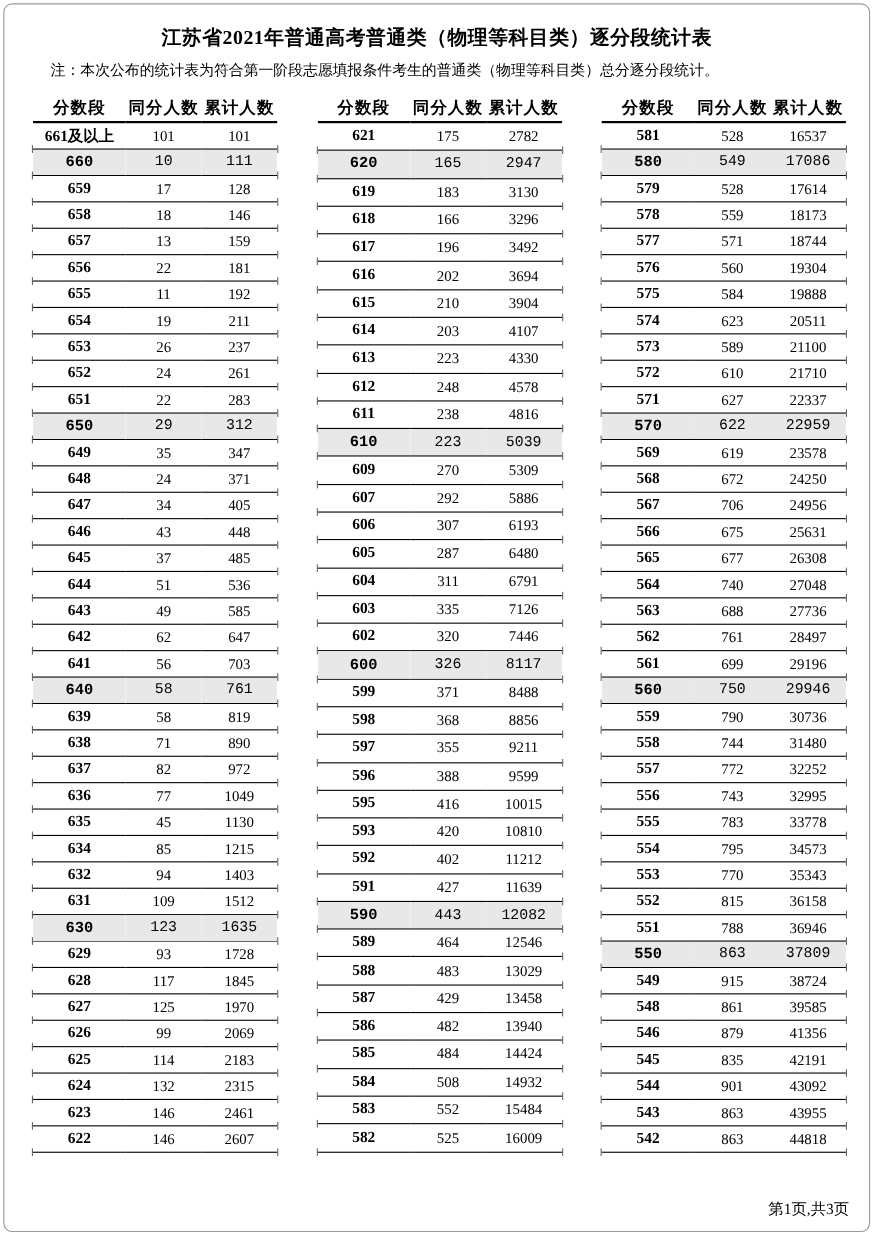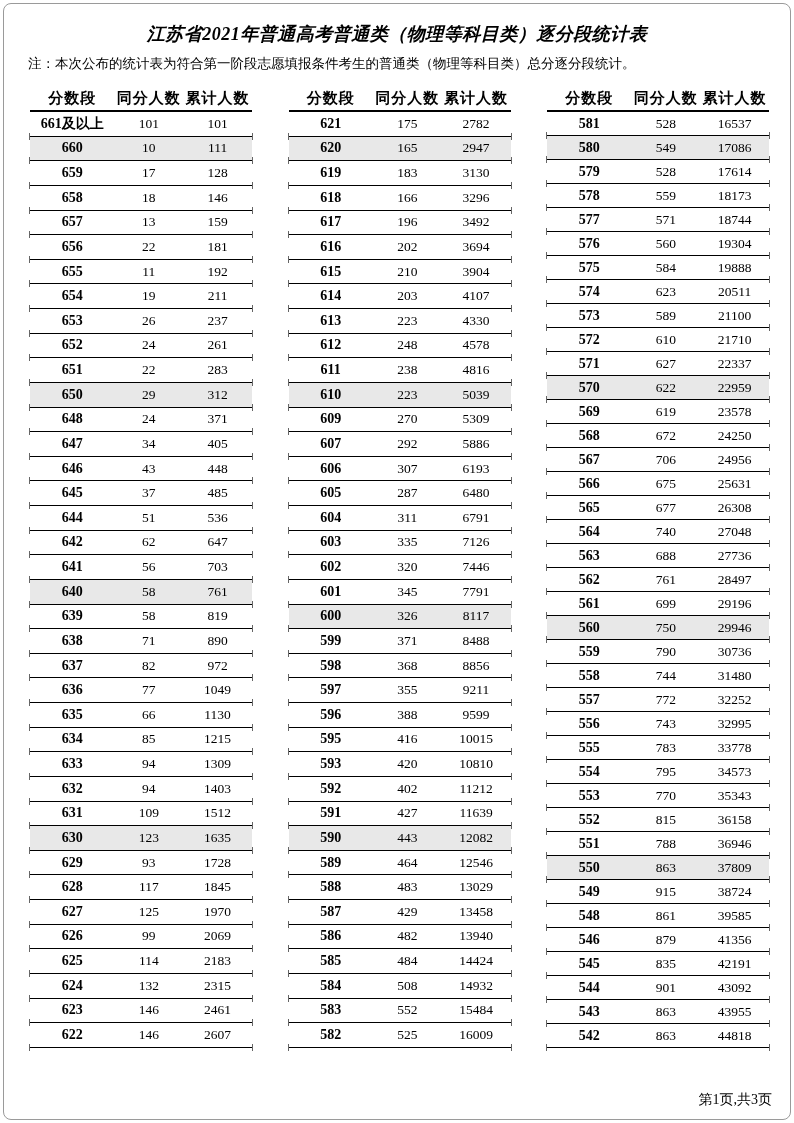--- a/index.html
+++ b/index.html
@@ -7,24 +7,24 @@
     width:794px;height:1123px;position:relative;background:#ffffff;
     font-family:"Liberation Serif","DejaVu Serif",serif;color:#000;
     overflow:hidden;
   }
   .page-border{
     position:absolute;inset:3px;border:1px solid #9a9a9a;border-radius:8px;
     pointer-events:none;
   }
   .title{
     text-align:center;font-weight:bold;font-size:18px;line-height:24px;
-    padding-top:22px;letter-spacing:.5px;font-style:italic;
+    padding-top:22px;letter-spacing:.5px;
   }
   .note{
-    font-size:13.5px;line-height:18px;margin:9px 25px 0 28px;
+    font-size:13.5px;line-height:18px;margin:9px 25px 0 46px;
   }
   .tables{
     display:flex;justify-content:space-between;
     margin:13px 25px 0 30px;
   }
   table{
     border-collapse:collapse;width:222px;table-layout:fixed;
   }
   th{
     font-size:15px;font-weight:bold;text-align:center;
@@ -32,21 +32,21 @@
     letter-spacing:1px;
   }
   td{
     position:relative;text-align:center;height:23px;padding:0;
     border-bottom:1px solid #000;font-size:13.5px;
   }
   th:nth-child(1),td:nth-child(1){width:38%;}
   th:nth-child(2),td:nth-child(2){width:31%;}
   th:nth-child(3),td:nth-child(3){width:31%;}
   td.c0{font-weight:bold;font-size:14px;}
-  tr.shade td{background:var(--shade,#e8e8e8);}
+  tr.shade td{background:var(--shade,#e8e8e8);font-family:Liberation Mono, monospace;}
   
   td.c0::before{
     content:"";position:absolute;left:-1px;bottom:-4px;width:1px;height:7px;background:#666;
   }
   td.c2::after{
     content:"";position:absolute;right:-1px;bottom:-4px;width:1px;height:7px;background:#666;
   }
   .footer{
     position:absolute;right:22px;bottom:14px;font-size:14px;
   }
@@ -123,20 +123,25 @@
           <td class="c0">651</td>
           <td class="c1">22</td>
           <td class="c2">283</td>
         </tr>
         <tr class="shade">
           <td class="c0">650</td>
           <td class="c1">29</td>
           <td class="c2">312</td>
         </tr>
         <tr>
+          <td class="c0">649</td>
+          <td class="c1">35</td>
+          <td class="c2">347</td>
+        </tr>
+        <tr>
           <td class="c0">648</td>
           <td class="c1">24</td>
           <td class="c2">371</td>
         </tr>
         <tr>
           <td class="c0">647</td>
           <td class="c1">34</td>
           <td class="c2">405</td>
         </tr>
         <tr>
@@ -148,20 +153,25 @@
           <td class="c0">645</td>
           <td class="c1">37</td>
           <td class="c2">485</td>
         </tr>
         <tr>
           <td class="c0">644</td>
           <td class="c1">51</td>
           <td class="c2">536</td>
         </tr>
         <tr>
+          <td class="c0">643</td>
+          <td class="c1">49</td>
+          <td class="c2">585</td>
+        </tr>
+        <tr>
           <td class="c0">642</td>
           <td class="c1">62</td>
           <td class="c2">647</td>
         </tr>
         <tr>
           <td class="c0">641</td>
           <td class="c1">56</td>
           <td class="c2">703</td>
         </tr>
         <tr class="shade">
@@ -184,32 +194,27 @@
           <td class="c1">82</td>
           <td class="c2">972</td>
         </tr>
         <tr>
           <td class="c0">636</td>
           <td class="c1">77</td>
           <td class="c2">1049</td>
         </tr>
         <tr>
           <td class="c0">635</td>
-          <td class="c1">66</td>
+          <td class="c1">45</td>
           <td class="c2">1130</td>
         </tr>
         <tr>
           <td class="c0">634</td>
           <td class="c1">85</td>
           <td class="c2">1215</td>
-        </tr>
-        <tr>
-          <td class="c0">633</td>
-          <td class="c1">94</td>
-          <td class="c2">1309</td>
         </tr>
         <tr>
           <td class="c0">632</td>
           <td class="c1">94</td>
           <td class="c2">1403</td>
         </tr>
         <tr>
           <td class="c0">631</td>
           <td class="c1">109</td>
           <td class="c2">1512</td>
@@ -359,25 +364,20 @@
         <tr>
           <td class="c0">603</td>
           <td class="c1">335</td>
           <td class="c2">7126</td>
         </tr>
         <tr>
           <td class="c0">602</td>
           <td class="c1">320</td>
           <td class="c2">7446</td>
         </tr>
-        <tr>
-          <td class="c0">601</td>
-          <td class="c1">345</td>
-          <td class="c2">7791</td>
-        </tr>
         <tr class="shade">
           <td class="c0">600</td>
           <td class="c1">326</td>
           <td class="c2">8117</td>
         </tr>
         <tr>
           <td class="c0">599</td>
           <td class="c1">371</td>
           <td class="c2">8488</td>
         </tr>

